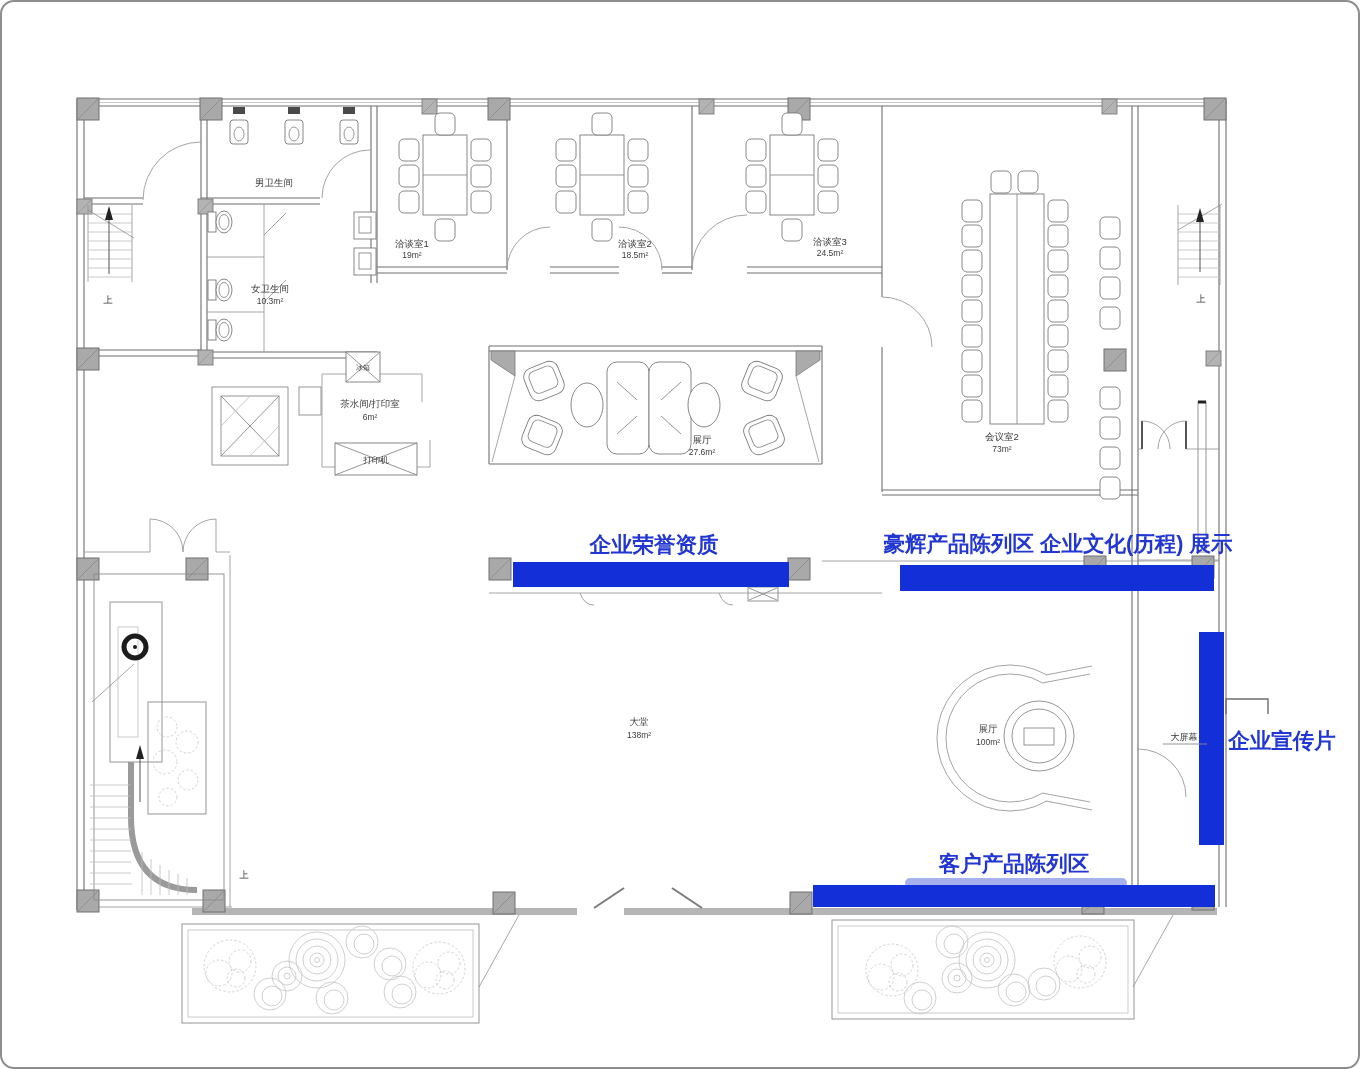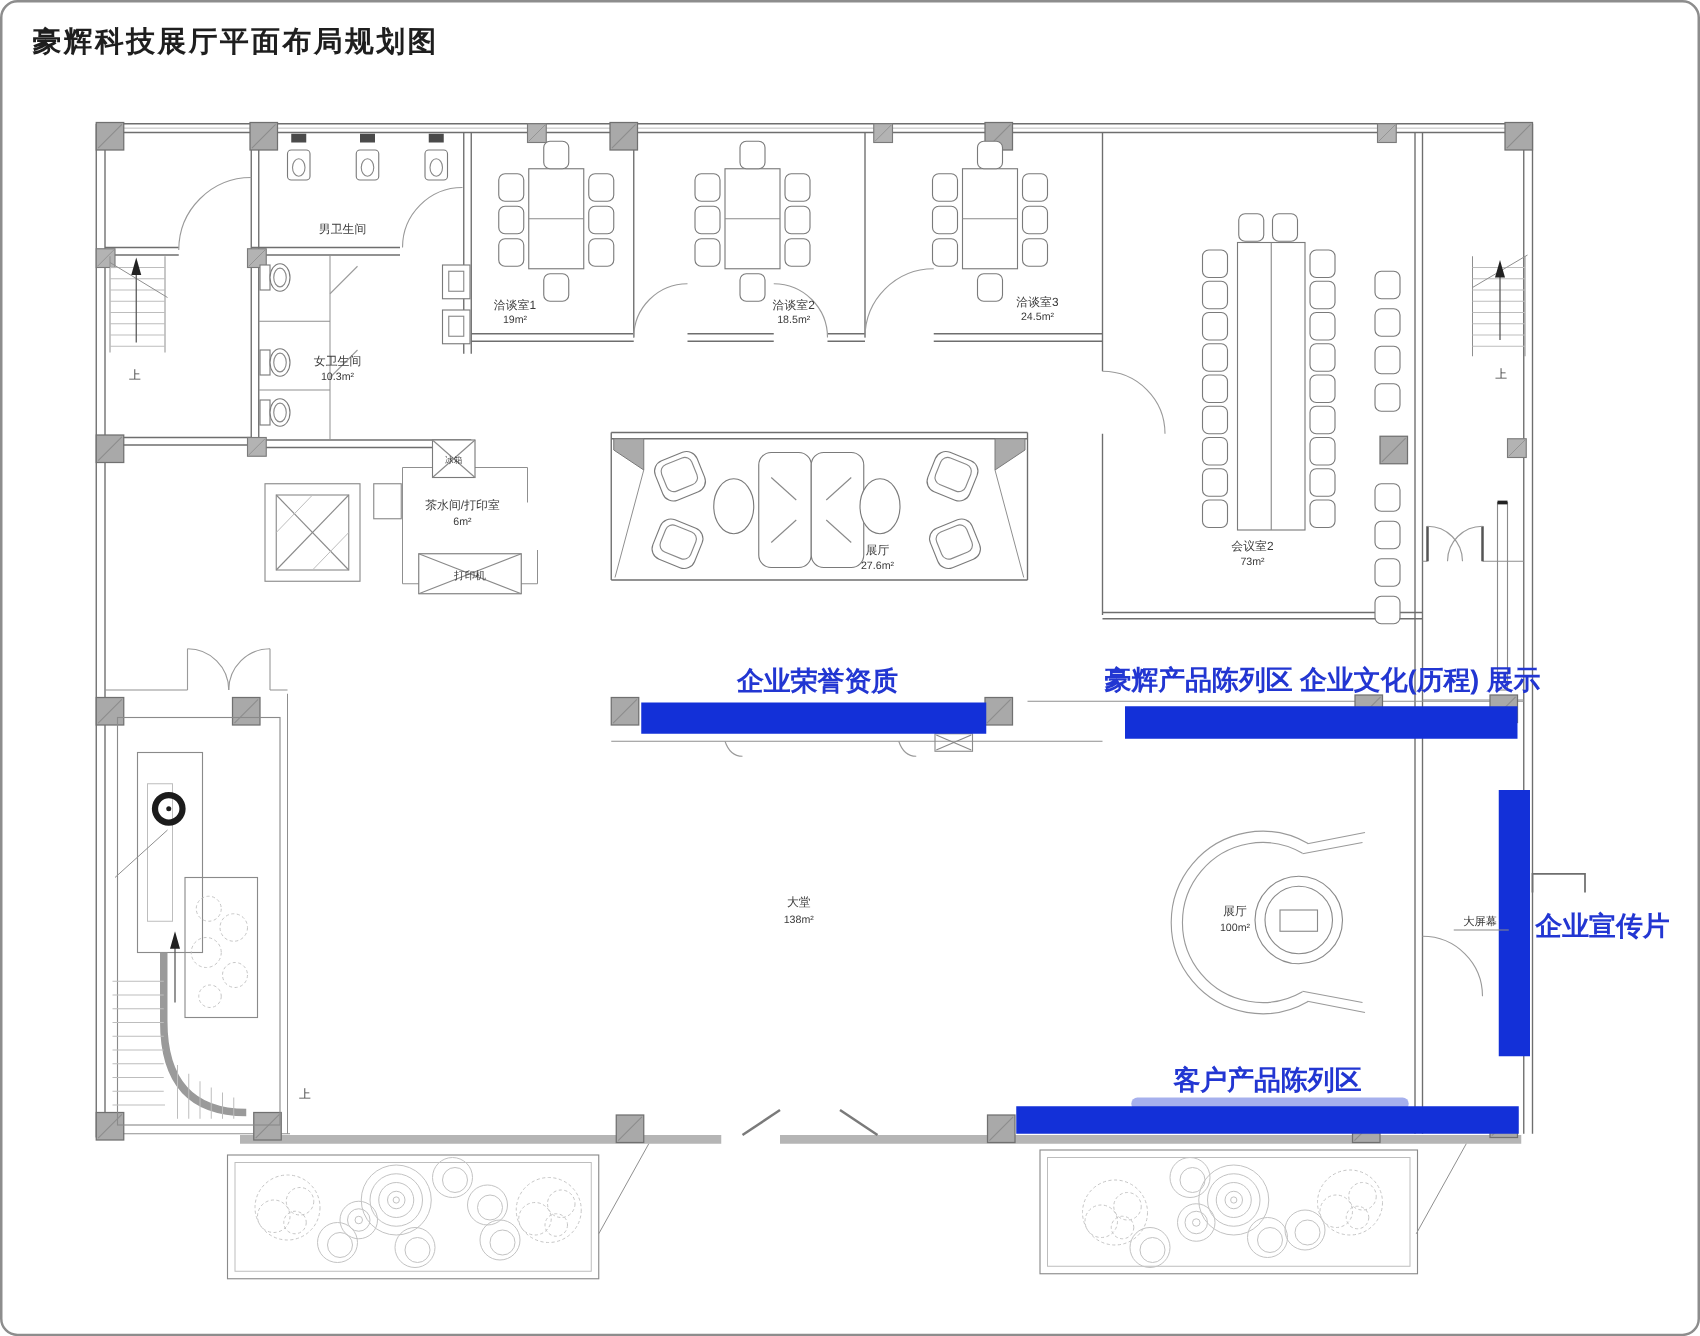--- a/index.html
+++ b/index.html
@@ -20,21 +20,20 @@
   .tiny{font-size:7px}
   .blue-t{font-family:"Liberation Sans",sans-serif;font-size:21.5px;font-weight:bold;
           fill:#2236d2;text-anchor:middle}
   .tree{stroke:#c3c3c3;fill:none;stroke-width:0.8}
   .shrub{stroke:#c6c6c6;fill:none;stroke-width:0.8;stroke-dasharray:2.5 2}
 </style>
 </head>
 <body>
 
 <div class="page">
-  <div class="title">豪辉科技展厅平面布局规划图</div>
 
   <svg width="1360" height="1069" viewBox="0 0 1360 1069">
 
     <defs>
       <g id="col">
           <rect width="22" height="22" fill="#a9a9a9" stroke="#707070" stroke-width="1"></rect>
           <line x1="1.5" y1="20.5" x2="20.5" y2="1.5" stroke="#8c8c8c" stroke-width="0.9"></line>
         </g>
       <g id="colS">
           <rect width="15" height="15" fill="#b3b3b3" stroke="#7a7a7a" stroke-width="0.9"></rect>

